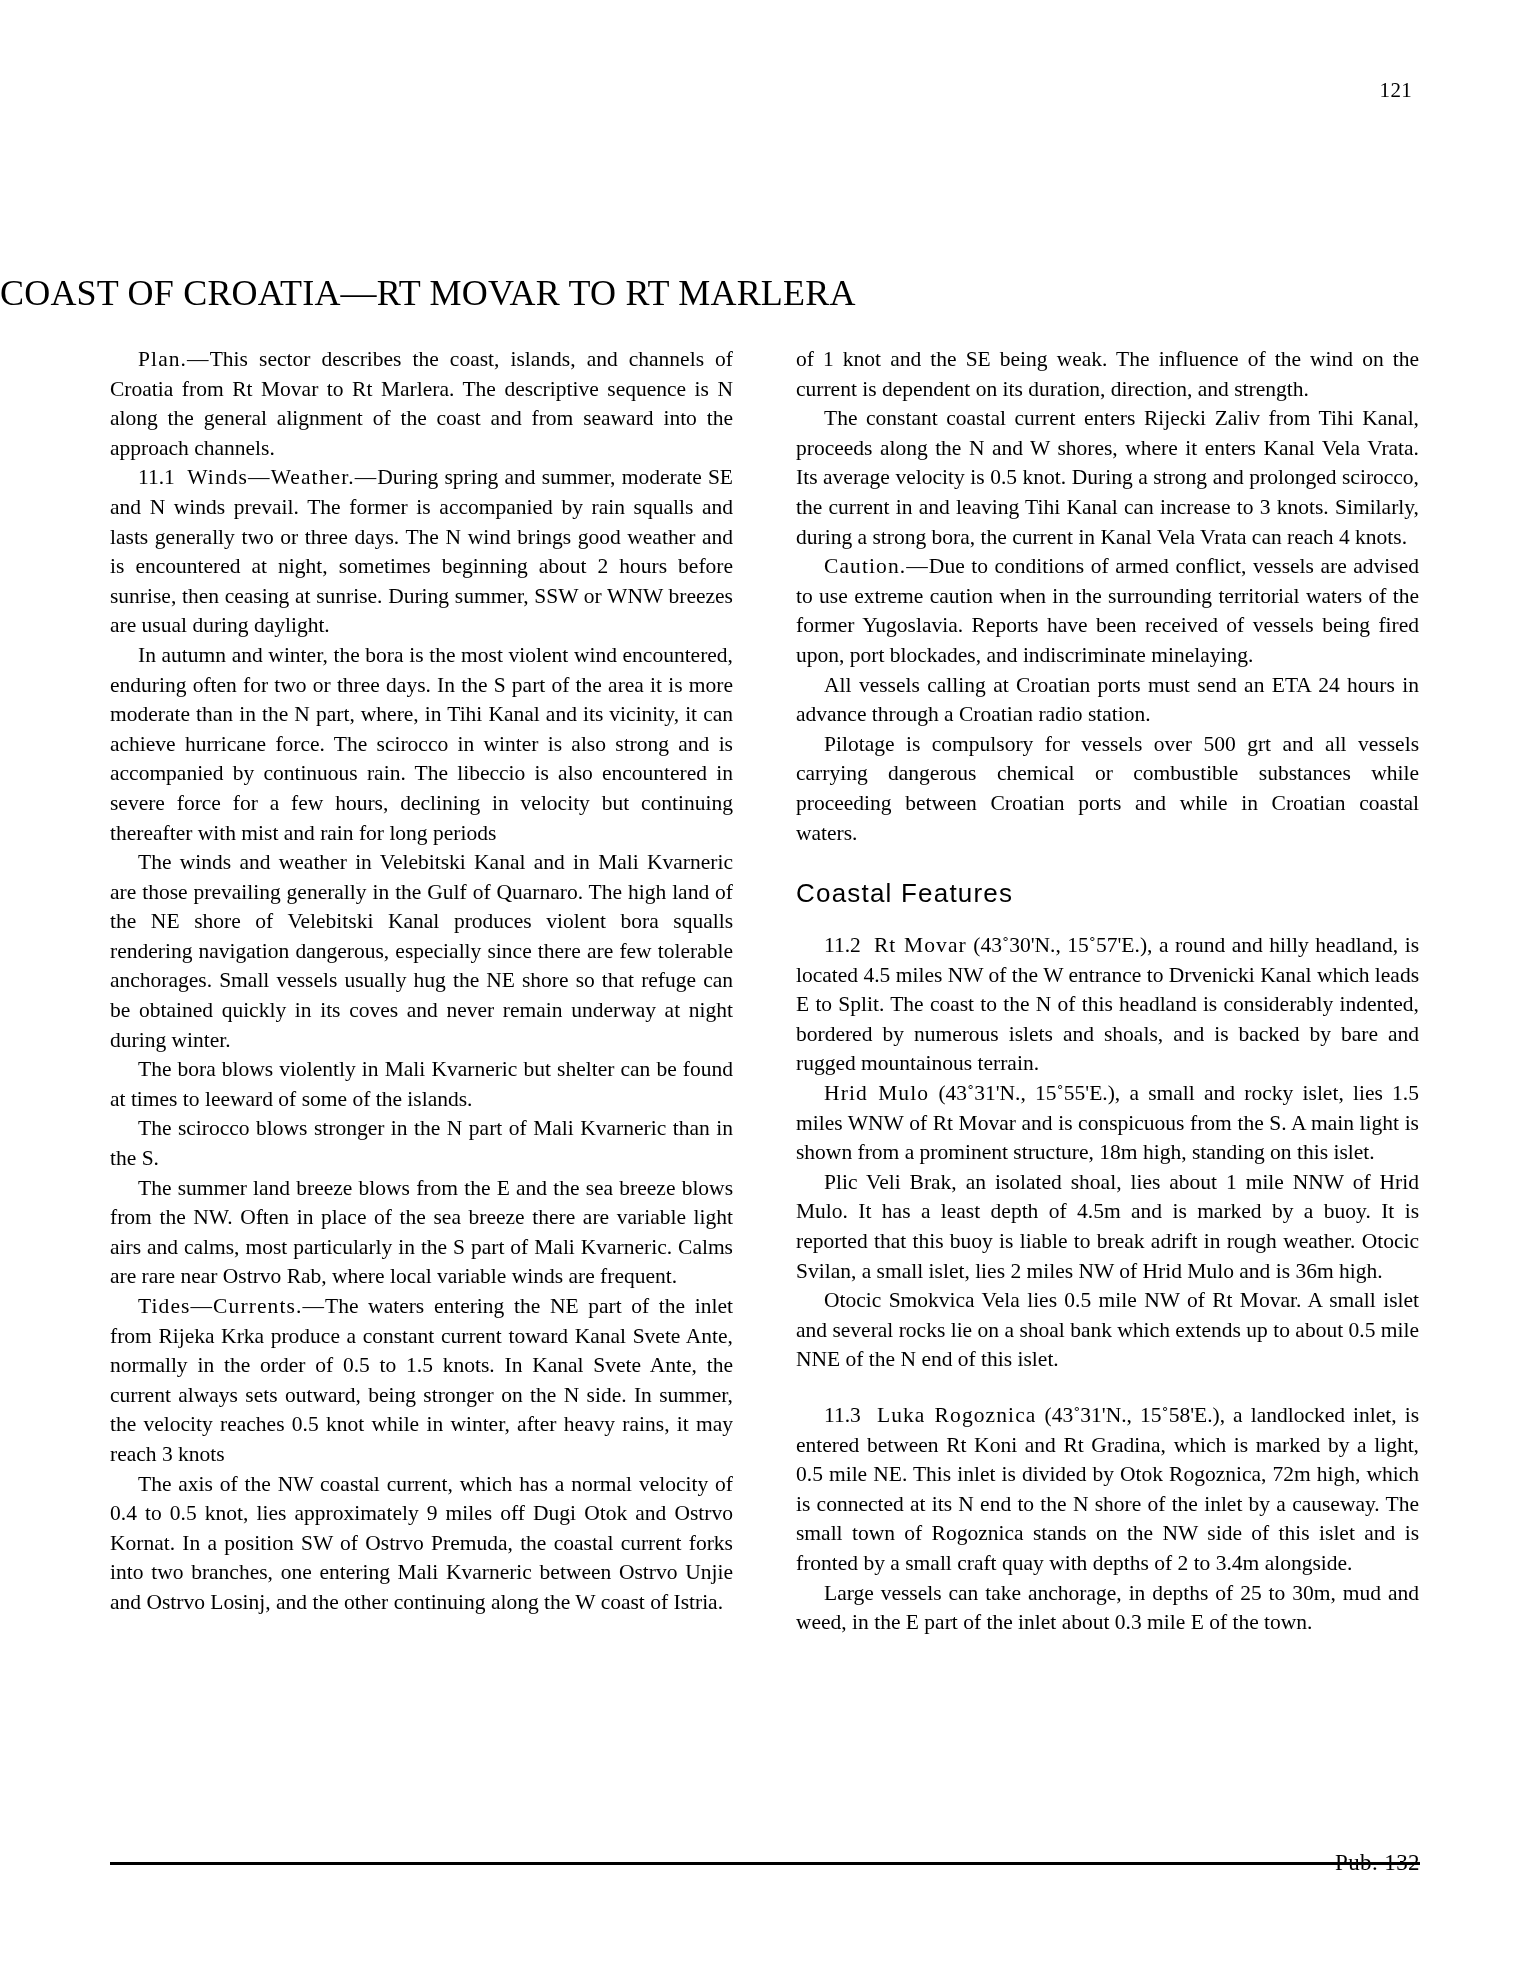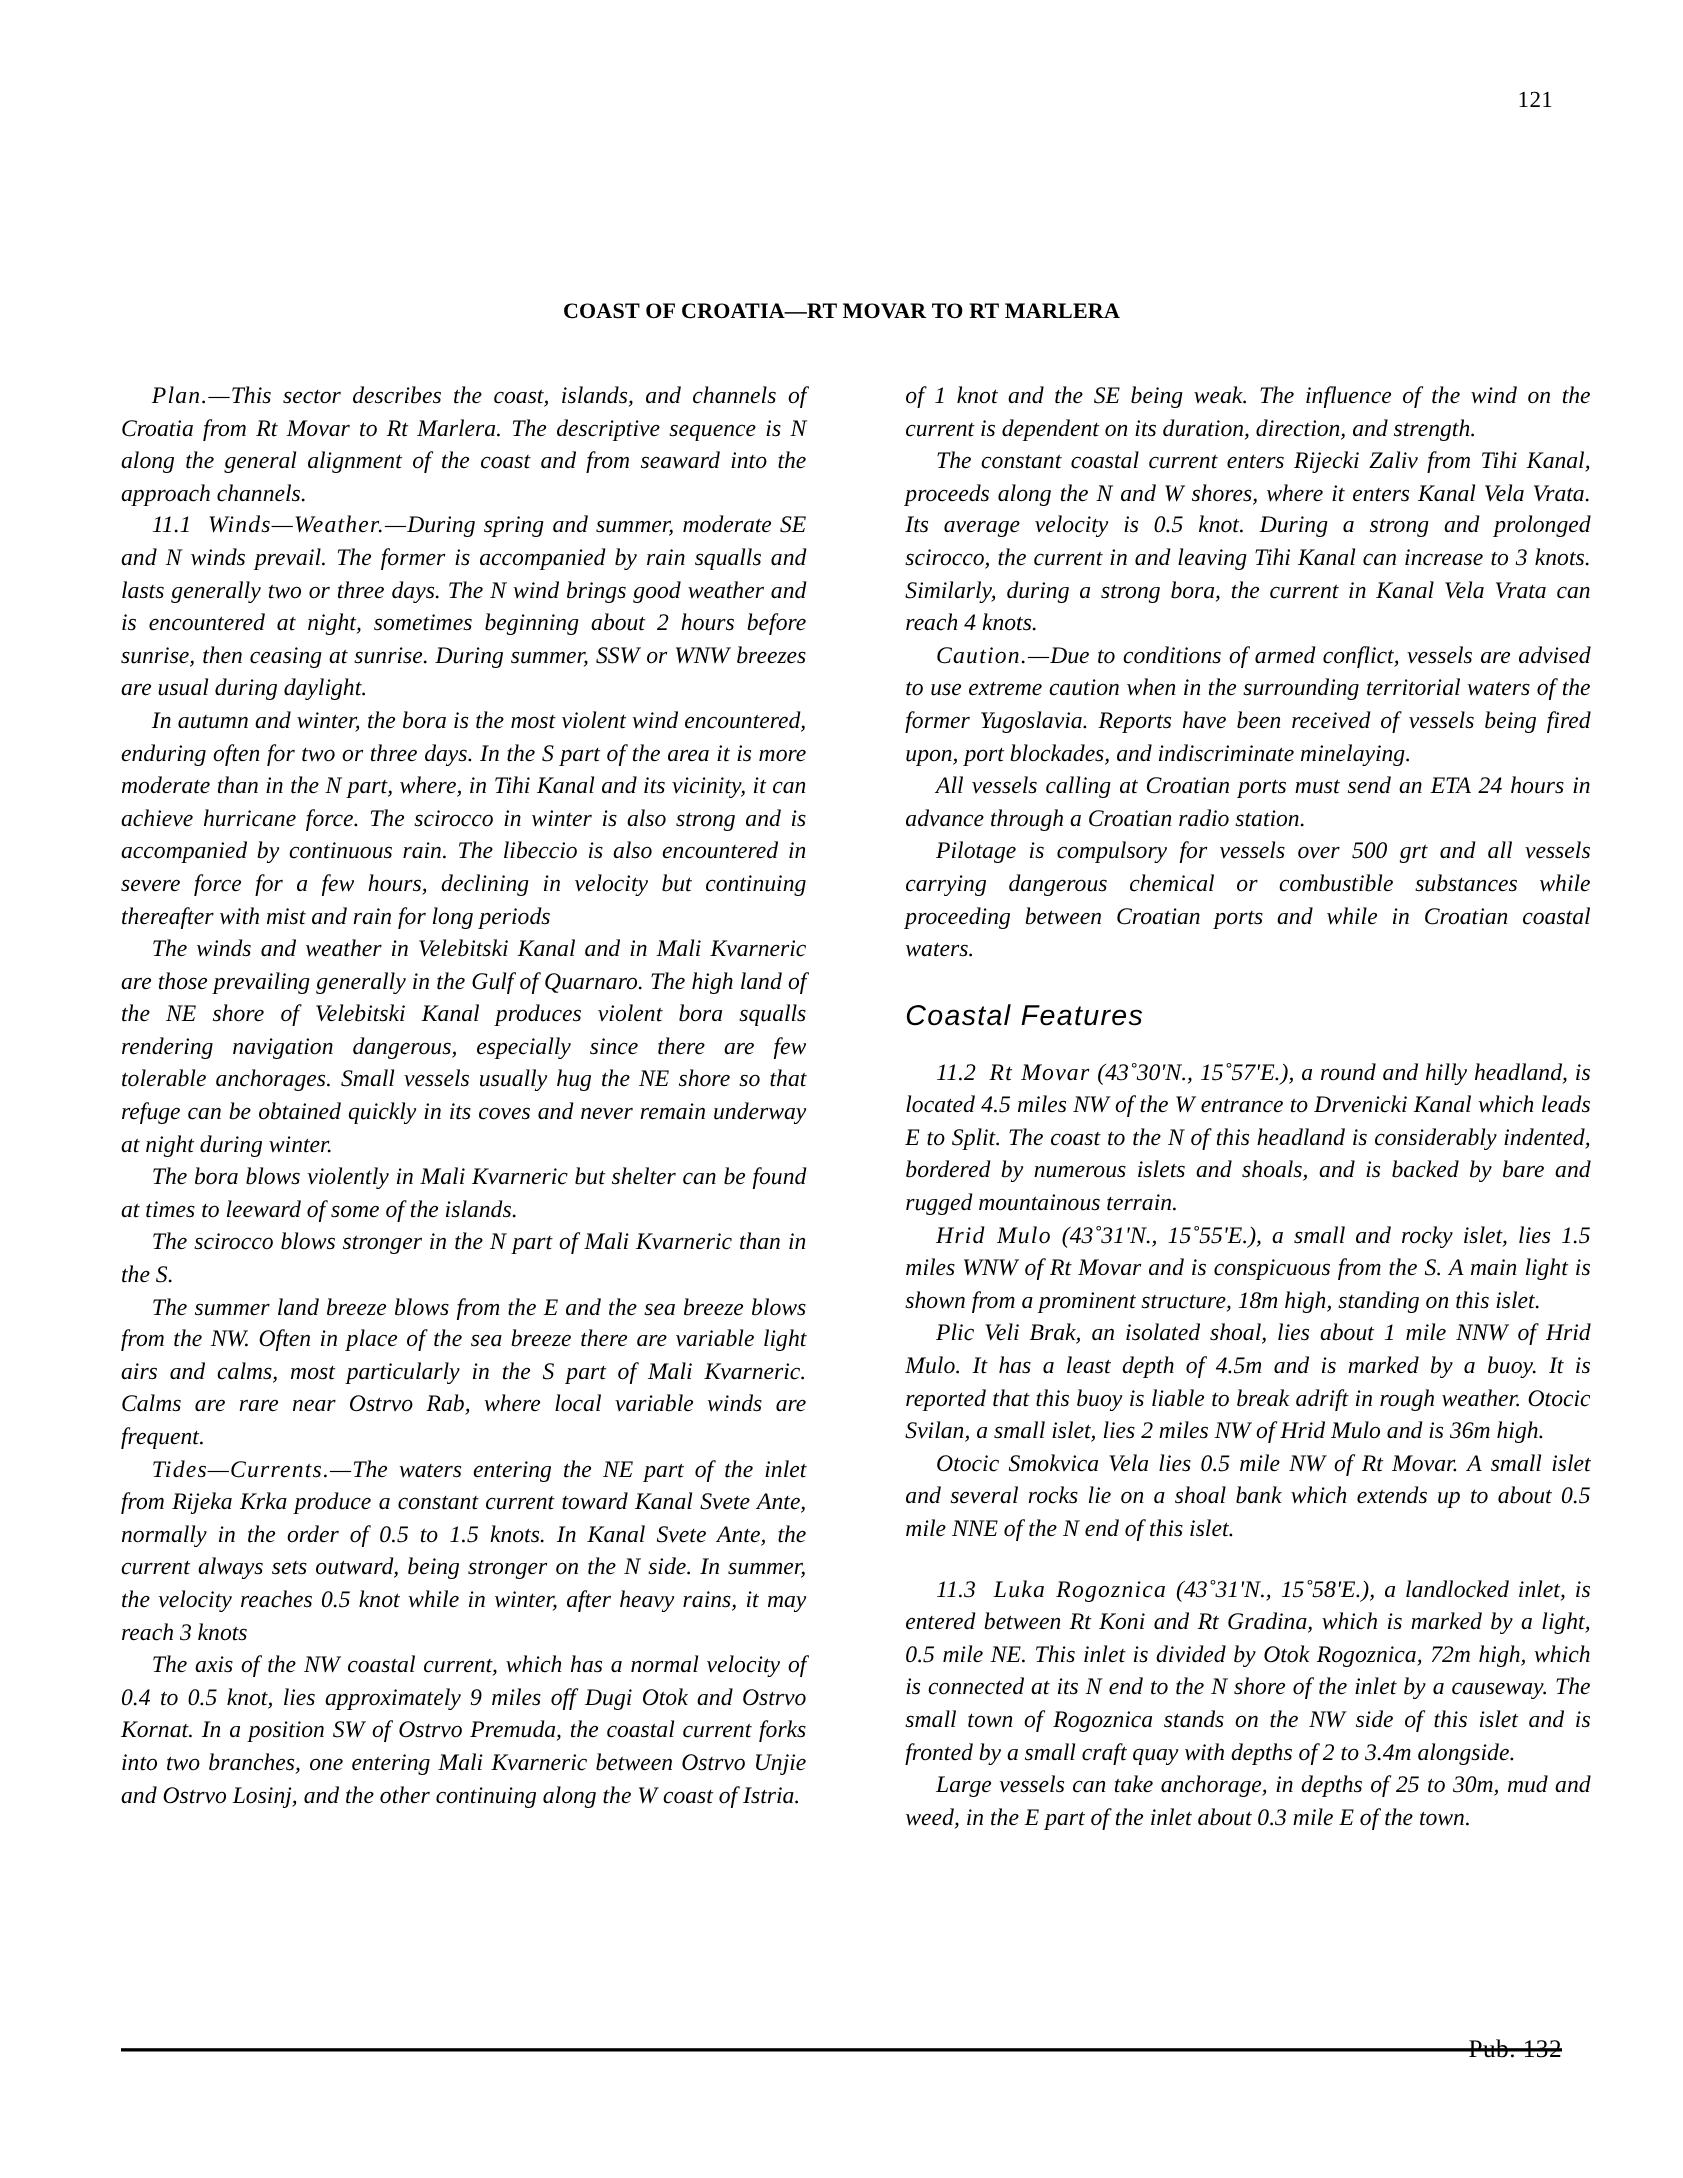--- a/index.html
+++ b/index.html
@@ -37,33 +37,31 @@
     text-align: center;
     font-size: 46px;
     font-weight: normal;
     letter-spacing: 0.5px;
   }
   .sector-subtitle {
     position: absolute;
     top: 272px;
     left: 0;
     width: 100%;
-    text-align: center;
-    font-size: 20px;
-    font-weight: bold;
+    font-size: 36px;
+    font-weight: normal;
     letter-spacing: 0.2px;
   }
   .columns {
     position: absolute;
     top: 345px;
     left: 110px;
     width: 1310px;
     display: flex;
-    gap: 90px;
-    font-style: italic;
+    gap: 63px;
   }
   .col {
     width: 623px;
     flex: 0 0 623px;
   }
   p {
     margin: 0;
     font-size: 21.5px;
     line-height: 29.6px;
     text-align: justify;

